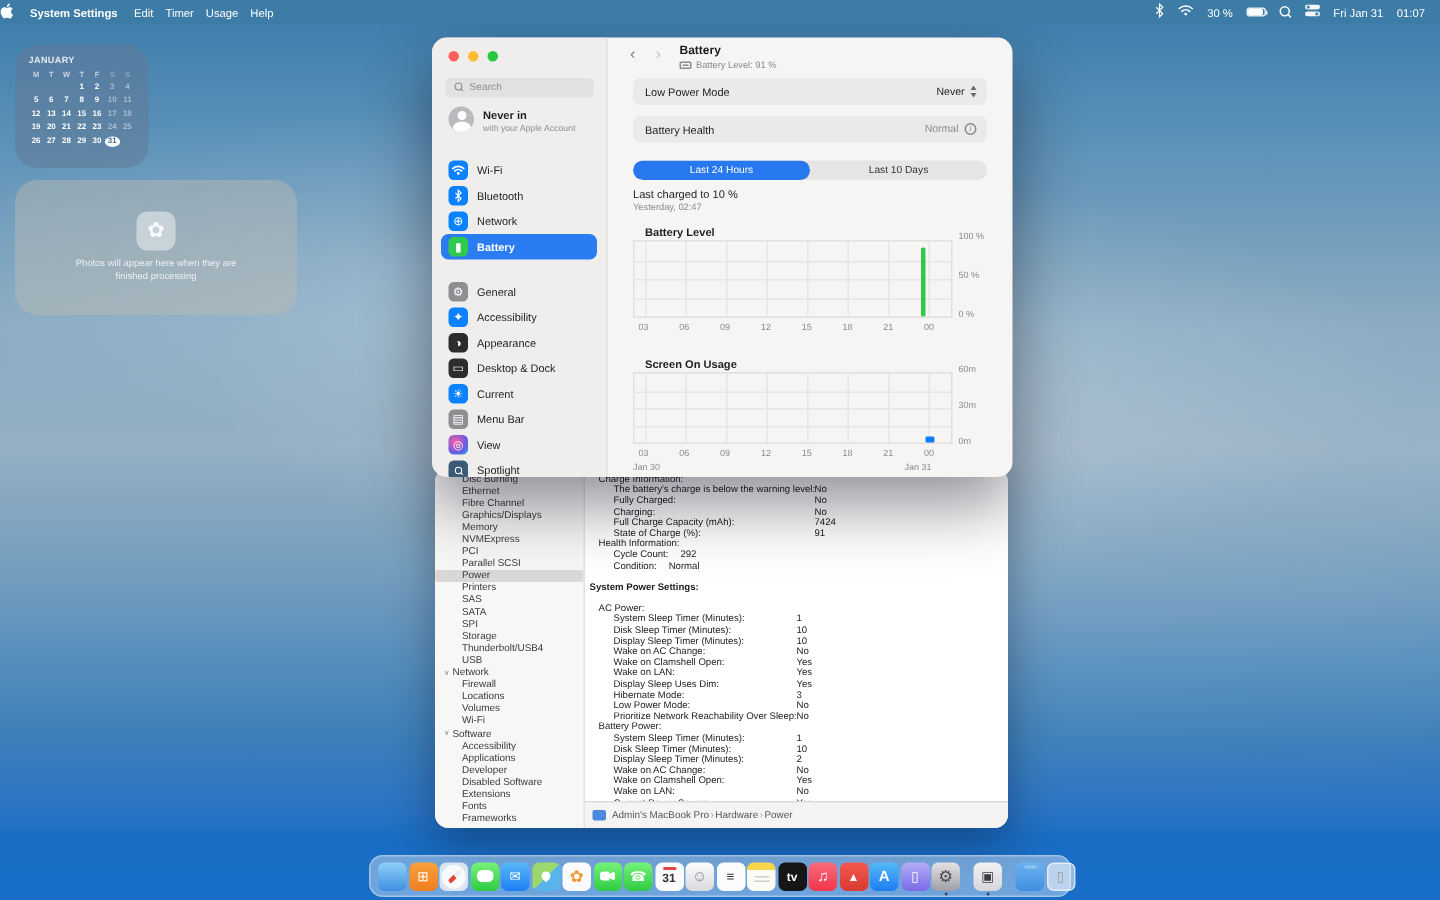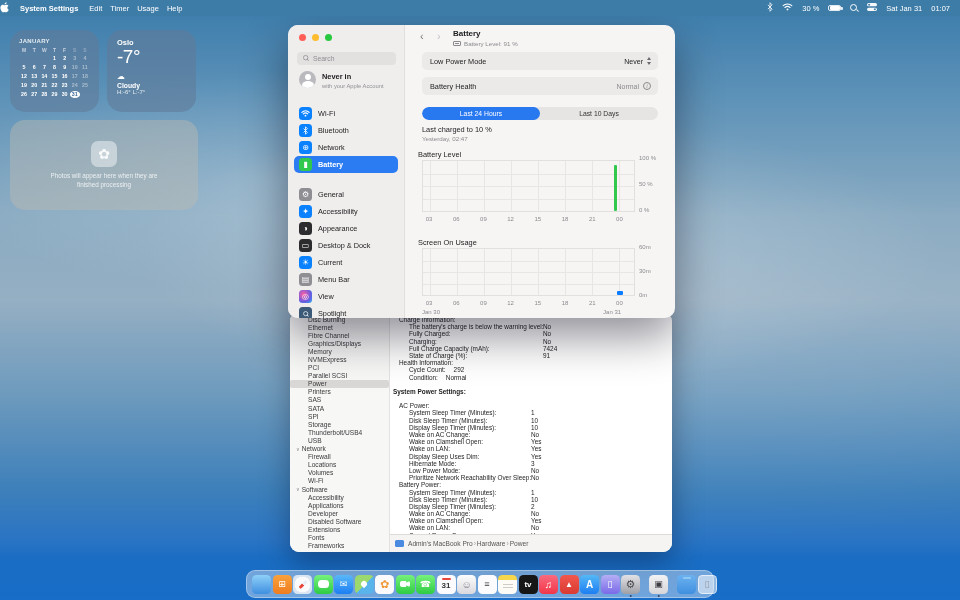--- a/index.html
+++ b/index.html
@@ -89,21 +89,21 @@
   .stepper i{width:0;height:0;border-left:2.5px solid transparent;border-right:2.5px solid transparent}
   .stepper .up{border-bottom:3px solid #6a6a6e}
   .stepper .dn{border-top:3px solid #6a6a6e}
   .info-ic{width:8px;height:8px;border:.8px solid #8a8a8e;border-radius:50%;font-size:5.5px;color:#8a8a8e;
     display:flex;align-items:center;justify-content:center;font-family:"Liberation Serif",serif;font-style:italic}
   .tabs{position:absolute;left:16px;top:82px;width:236px;height:13px;border-radius:7px;background:#e7e5e3;display:flex;overflow:hidden}
   .tab{flex:1;display:flex;align-items:center;justify-content:center;font-size:6.8px;color:#333}
   .tab.sel{background:#2878f0;color:#fff;border-radius:7px}
   .last-charged{position:absolute;left:16px;top:100px;font-size:7.4px;color:#1d1d1f}
   .last-time{position:absolute;left:16px;top:110px;font-size:6.2px;color:#8a8a8e}
-  .sec-label{position:absolute;left:12px;font-size:7.4px;font-weight:normal;color:#1d1d1f}
+  .sec-label{position:absolute;left:24px;font-size:7.4px;font-weight:bold;color:#1d1d1f}
   #lbl1{top:125px}#lbl2{top:213px}
   .plot{position:absolute;left:16px;width:213px;border:1px solid #e2e0de;overflow:visible}
   #plot1{top:135px;height:52px}
   #plot2{top:223px;height:48px}
   .vline{position:absolute;top:0;bottom:0;width:1px;background:#e8e6e4}
   .hline{position:absolute;left:0;right:0;height:1px;background:#e8e6e4}
   .bar{position:absolute;bottom:0;border-radius:1px}
   .yax{position:absolute;left:233px;width:28px}
   #yax1{top:132px;height:52px}
   #yax2{top:220px;height:48px}
@@ -202,21 +202,21 @@
       <span class="mbatt">
           <i></i>
         </span>
       <span class="mag"></span>
       <span><svg width="10" height="8" viewBox="0 0 14 11" fill="#fff">
             <rect x="0" y="0" width="14" height="4.6" rx="2.3" opacity=".95"></rect>
             <circle cx="3" cy="2.3" r="1.5" fill="#4c86ad"></circle>
             <rect x="0" y="6.4" width="14" height="4.6" rx="2.3" opacity=".95"></rect>
             <circle cx="11" cy="8.7" r="1.5" fill="#4c86ad"></circle>
           </svg></span>
-      <span>Sat Jan 31</span>
+      <span>Fri Jan 31</span>
       <span>01:07</span>
     </div>
   </div>
 
   <div class="widget w-cal">
     <div class="cal-month">JANUARY</div>
     <div class="cal-weekdays" id="cal-weekdays">
         <span class="cal-wd">M</span>
         <span class="cal-wd">T</span>
         <span class="cal-wd">W</span>
@@ -257,27 +257,20 @@
         <span class="cal-day">26</span>
         <span class="cal-day">27</span>
         <span class="cal-day">28</span>
         <span class="cal-day">29</span>
         <span class="cal-day">30</span>
         <span class="cal-day dim sel">31</span>
         <span class="cal-day dim"></span>
       </div>
   </div>
 
-  <div class="widget w-wx">
-    <div class="wx-city">Oslo</div>
-    <div class="wx-temp">-7°</div>
-    <div class="wx-cloud" id="wx-cloud">☁</div>
-    <div class="wx-cond">Cloudy</div>
-    <div class="wx-hl">H:-6° L:-7°</div>
-  </div>
 
   <div class="widget w-ph">
     <div class="ph-ic">✿</div>
     <div class="ph-msg">
       <div>Photos will appear here when they are</div>
       <div>finished processing</div>
     </div>
   </div>
 
   <div class="sysinfo">

